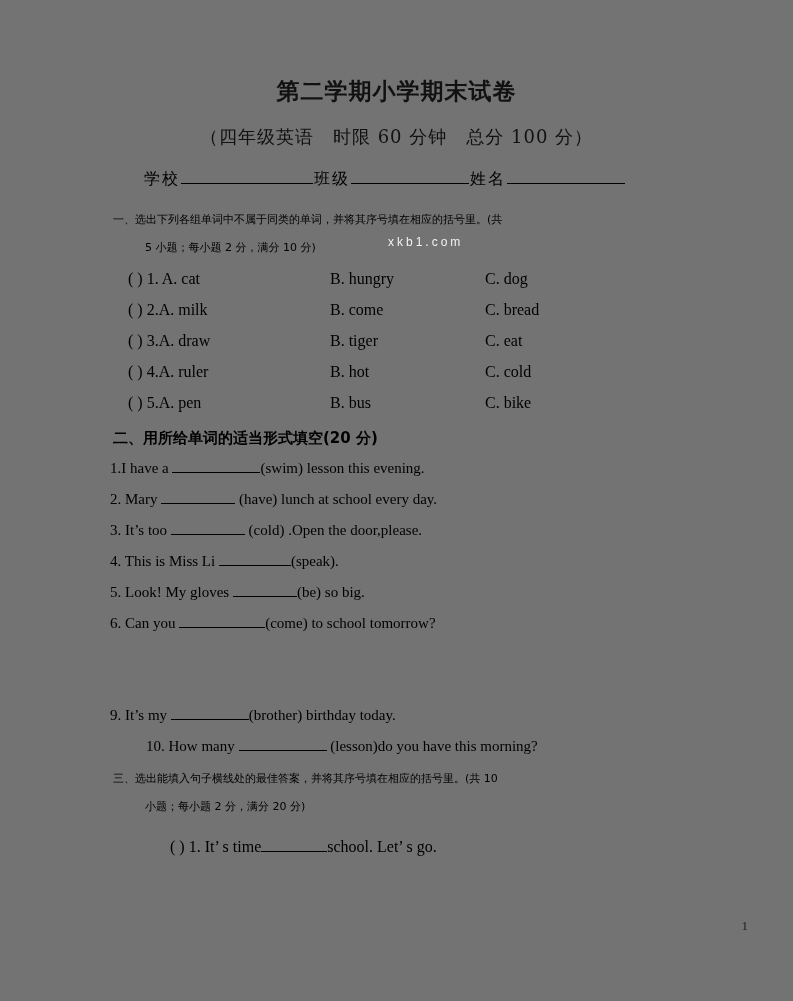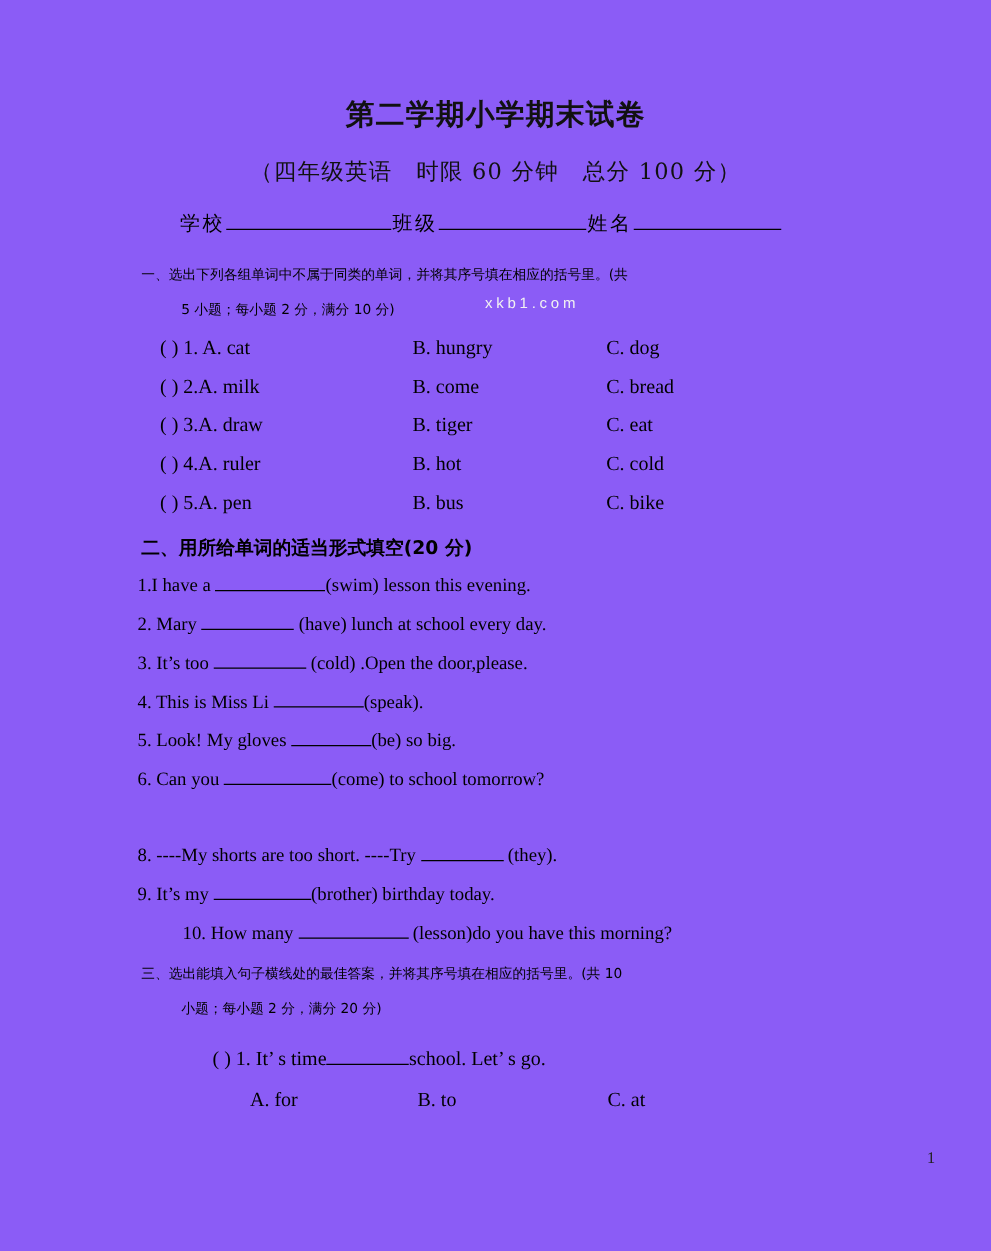--- a/index.html
+++ b/index.html
@@ -8,21 +8,21 @@
     background: #ffffff;
   }
   body {
     font-family: "Liberation Serif", "DejaVu Serif", serif;
     color: #000000;
   }
   #page {
     position: relative;
     width: 793px;
     height: 1001px;
-    background: #8b5cf6;
+    background: #737373;
     overflow: hidden;
   }
 
   
   .doc-title {
     position: absolute;
     top: 76px;
     left: 0;
     width: 793px;
     text-align: center;
@@ -225,38 +225,32 @@
   </div>
   <div class="fb-row" style="top:552px;">
     <span>4. This is Miss Li </span><span class="blank" style="width:72px"></span><span>(speak).</span>
   </div>
   <div class="fb-row" style="top:583px;">
     <span>5. Look! My gloves </span><span class="blank" style="width:64px"></span><span>(be) so big.</span>
   </div>
   <div class="fb-row" style="top:614px;">
     <span>6. Can you </span><span class="blank" style="width:86px"></span><span>(come) to school tomorrow?</span>
   </div>
-  <div class="fb-row" style="top:675px;">
-    <span>8. ----My shorts are too short.      ----Try </span><span class="blank" style="width:66px"></span><span> (they).</span>
-  </div>
   <div class="fb-row" style="top:706px;">
     <span>9. It’s my </span><span class="blank" style="width:78px"></span><span>(brother) birthday today.</span>
   </div>
   <div class="fb-row" style="top:737px;margin-left:36px;">
     <span>10. How many </span><span class="blank" style="width:88px"></span><span> (lesson)do you have this morning?</span>
   </div>
 
   <div class="sec-head" style="top:765px;">
     <span>三、选出能填入句子横线处的最佳答案，并将其序号填在相应的括号里。(共 10</span>
     <span class="cont">小题；每小题 2 分，满分 20 分)</span>
   </div>
 
   <div class="q-row" style="top:838px;">
     <span>(      )</span>
     <span>1.</span><span> It’ s time</span><span class="q-blank"></span><span>school. Let’ s go.</span>
   </div>
-  <div class="opt-row" style="top:872px;">
-    <span class="opt-a">A. for</span><span class="opt-b">B. to</span><span class="opt-c">C. at</span>
-  </div>
 
   <div class="page-no">1</div>
 
 </div>
 
 </body></html>

